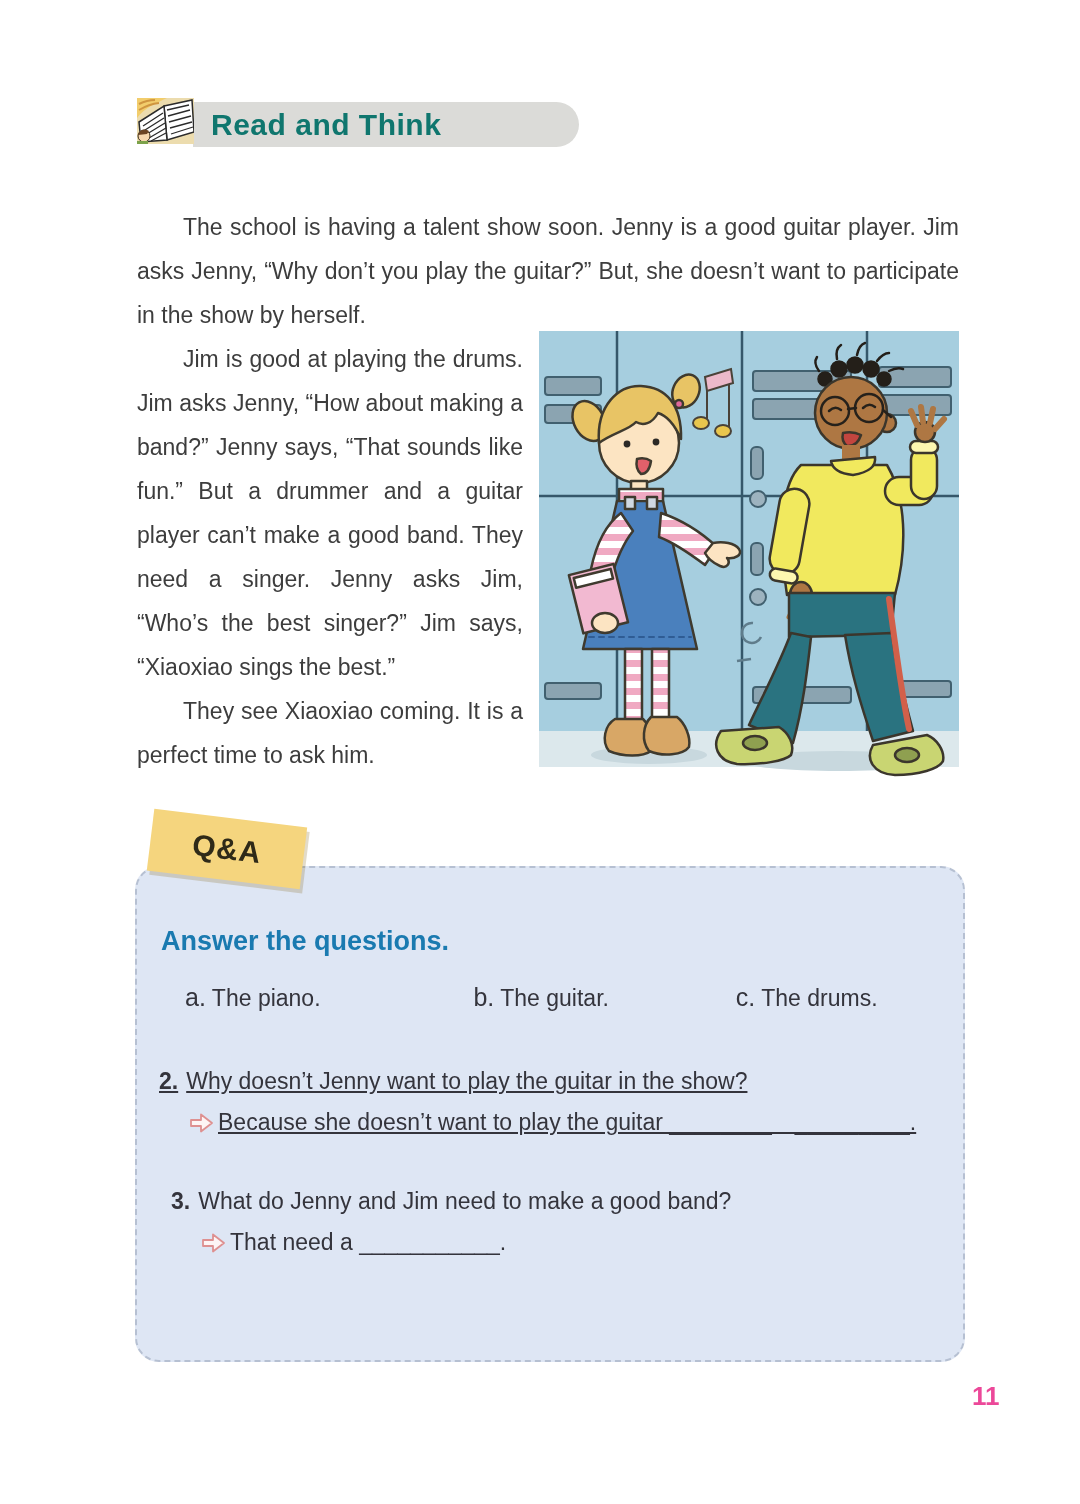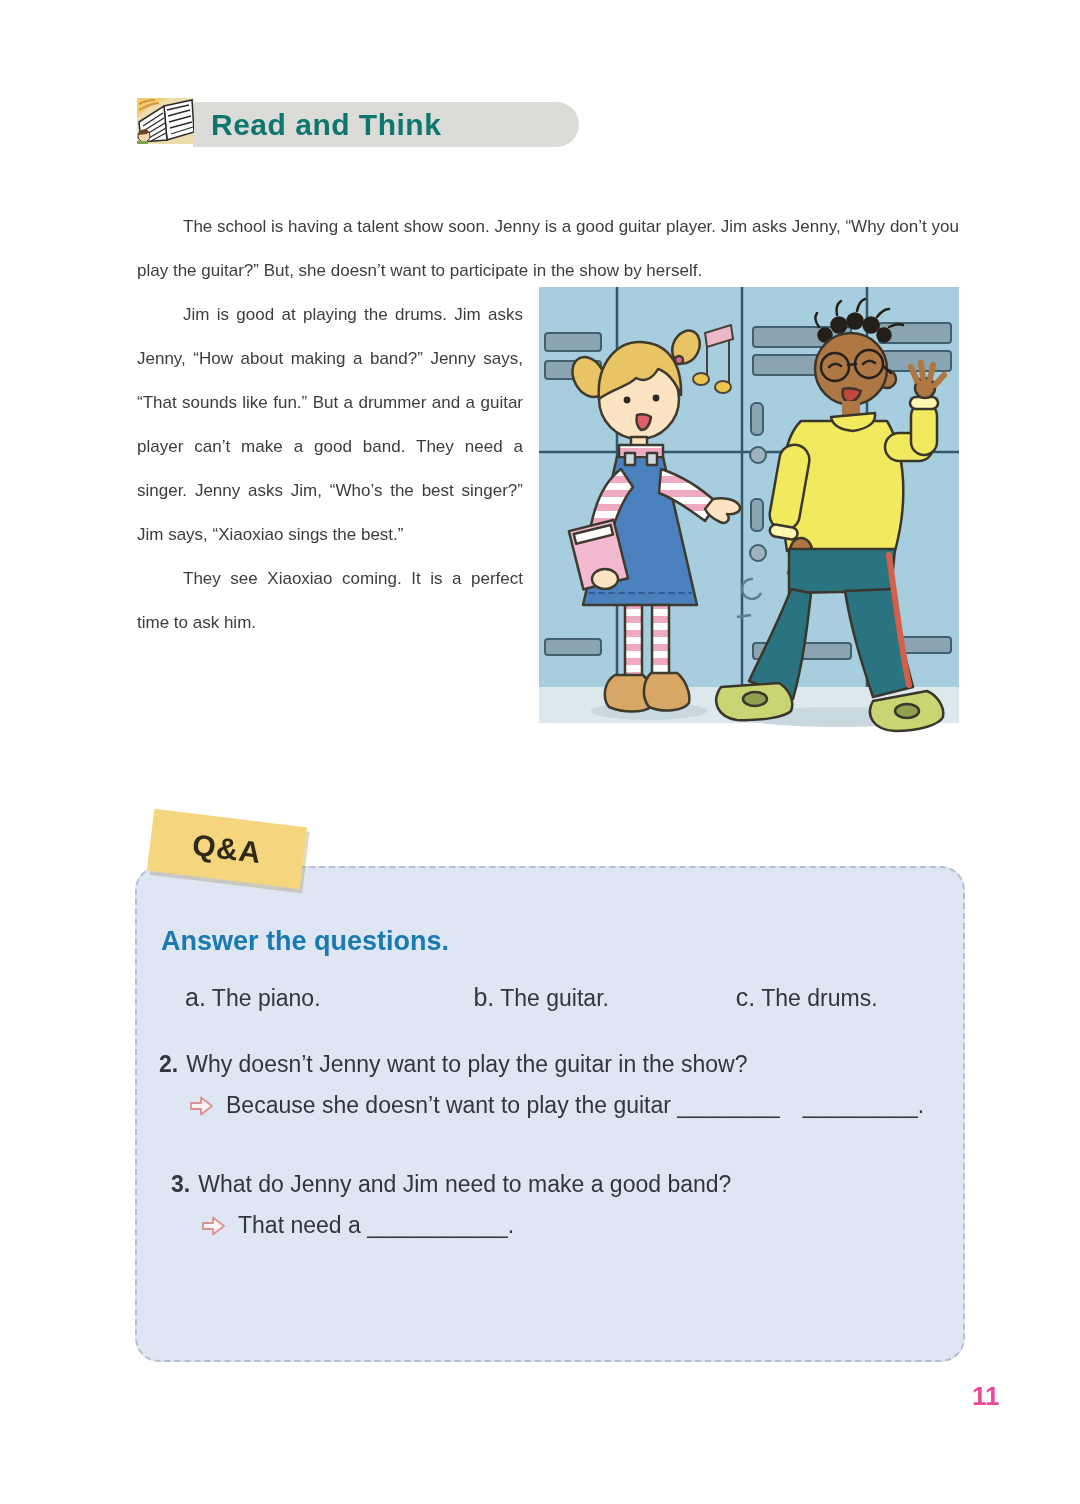--- a/index.html
+++ b/index.html
@@ -14,43 +14,43 @@
     background:#dbdbd8;border-radius:0 24px 24px 0;
   }
   .header-pill .title{
     display:block;padding-left:18px;font-size:30px;font-weight:bold;
     color:#0f766e;line-height:45px;letter-spacing:.5px;
   }
   .header-icon{position:absolute;left:0;top:0;width:57px;height:46px;display:block;}
   
   .passage{position:absolute;left:137px;top:205px;width:822px;}
   .para{
-    margin:0;font-size:17px;line-height:44px;text-align:justify;
+    margin:0;font-size:23px;line-height:44px;text-align:justify;
     text-indent:46px;color:#3d3d3d;
   }
   .figure{float:right;width:420px;height:455px;margin:-6px 0 4px 16px;}
   
   .qa-panel{
     position:absolute;left:135px;top:866px;width:830px;height:496px;
     background:#dee6f4;border:2px dashed #b6c0d2;border-radius:24px;
     box-sizing:border-box;padding:0 28px 0 22px;
   }
   .qa-heading{margin:58px 0 0 2px;font-size:27px;font-weight:bold;color:#1a7ab0;}
   .question{font-size:23px;color:#34343c;}
   .q-line{margin:0;}
   .q-num{font-weight:bold;margin-right:8px;}
   .q1{margin-top:26px;}
   .options{margin-top:16px;padding-left:26px;white-space:nowrap;}
   .option{display:inline-block;}
   .opt-letter{font-size:25px;margin-right:6px;}
   .o-a{width:282px;}
   .o-b{width:256px;}
-  .q2{margin-top:39px;}
+  .q2{margin-top:56px;text-decoration:underline;}
   .q3{margin-top:52px;margin-left:12px;}
-  .answer{display:flex;align-items:center;gap:12px;margin-top:14px;padding-left:30px;}
+  .answer{display:flex;align-items:center;gap:4px;margin-top:14px;padding-left:30px;}
   .arrow-icon{flex:0 0 auto;display:block;}
   
   .qa-note{
     position:absolute;left:150px;top:818px;width:154px;height:62px;
     background:#f5d57e;transform:rotate(7deg);z-index:2;
     box-shadow:3px 4px 0 rgba(140,110,40,.25);
     display:flex;align-items:center;justify-content:center;
     font-size:30px;font-weight:bold;color:#2f2a18;letter-spacing:1px;
   }
   

